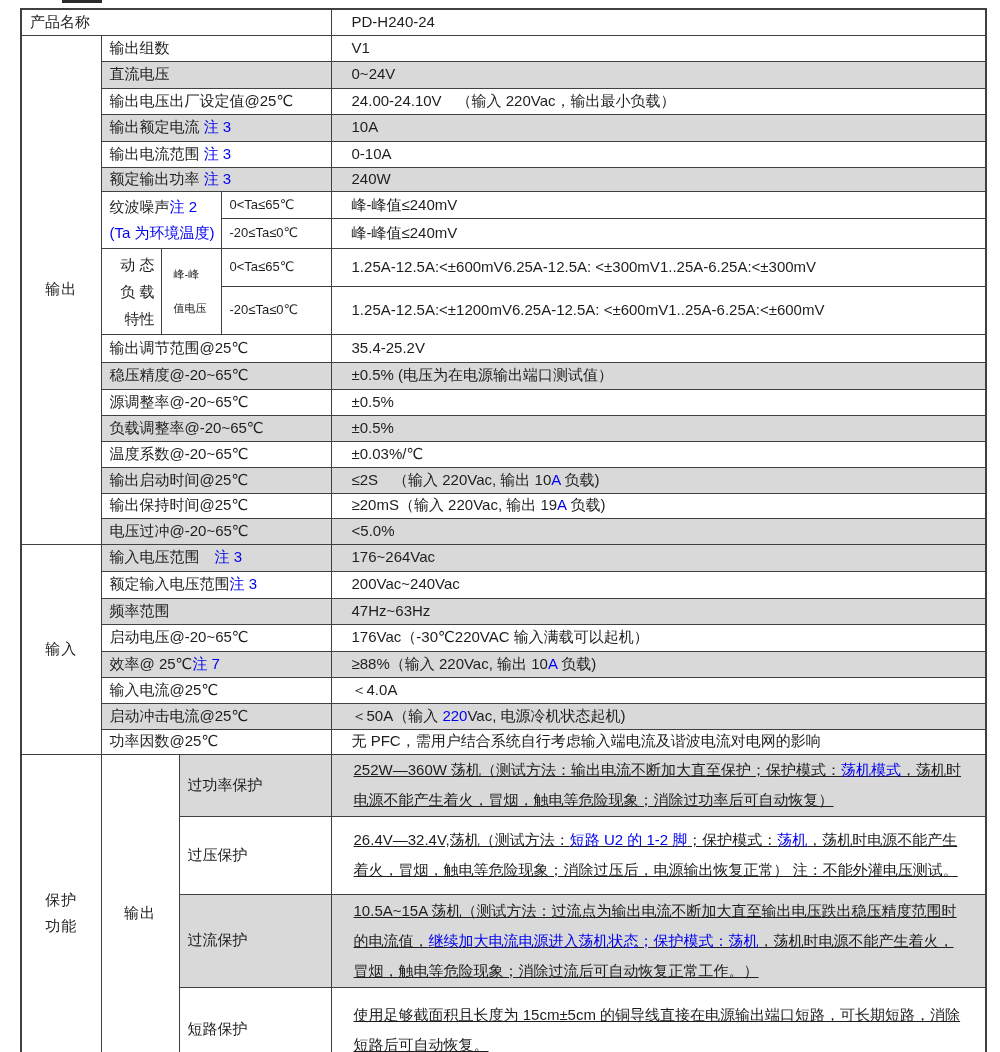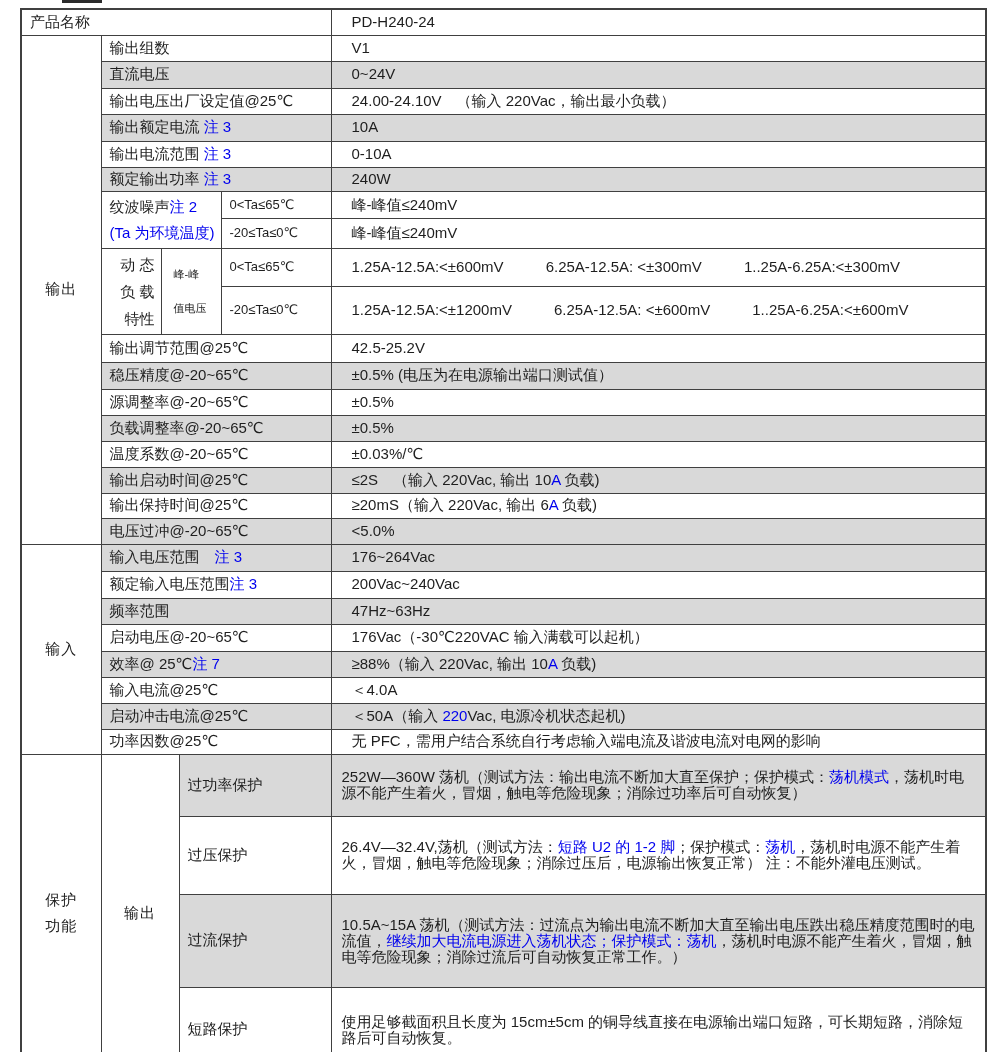--- a/index.html
+++ b/index.html
@@ -20,25 +20,25 @@
     padding:2px 6px; overflow:hidden;
   }
   td.lbl  { padding-left:8px;  }
   td.val  { padding-left:20px; }
   td.grp  { text-align:center; letter-spacing:1px; }
   td.cond { font-size:13px; padding-left:8px; }
   td.sub  { font-size:11px; text-align:left; padding:0 12px; }
   td.sub div { line-height:34px; }
   td.multi div { line-height:26px; }
   td.dyn div { line-height:27px; text-align:right; }
-  td.para { line-height:16px; padding:0 10px; font-size:15px; }
+  td.para { line-height:30px; padding:0 22px; font-size:15px;text-decoration:underline; }
   td.name { padding-left:8px; }
   .sh { background:var(--shade); }
   .blu { color:var(--blue); }
-  span.g { margin-left:42px; }
+  span.g { }
   tr.r24{height:24px} tr.r25{height:25px} tr.r26{height:26px} tr.r27{height:27px}
   tr.r28{height:28px} tr.r38{height:38px} tr.r47{height:47px}
   tr.r62{height:62px} tr.r63{height:78px} tr.r93{height:93px} tr.r72{height:86px}
 </style>
 </head>
 <body>
 
 <div class="frag"></div>
 
 <table class="spec">
@@ -112,21 +112,21 @@
       </td>
     </tr>
     <tr class="r47">
       <td class="cond">-20≤Ta≤0℃</td>
       <td class="val">
         <span>1.25A-12.5A:&lt;±1200mV</span><span class="g">6.25A-12.5A: &lt;±600mV</span><span class="g">1..25A-6.25A:&lt;±600mV</span>
       </td>
     </tr>
     <tr class="r28">
       <td colspan="4" class="lbl">输出调节范围@25℃</td>
-      <td class="val">42.5-25.2V</td>
+      <td class="val">35.4-25.2V</td>
     </tr>
     <tr class="r27">
       <td colspan="4" class="lbl sh">稳压精度@-20~65℃</td>
       <td class="val sh">±0.5% (电压为在电源输出端口测试值）</td>
     </tr>
     <tr class="r26">
       <td colspan="4" class="lbl">源调整率@-20~65℃</td>
       <td class="val">±0.5%</td>
     </tr>
     <tr class="r26">
@@ -136,21 +136,21 @@
     <tr class="r26">
       <td colspan="4" class="lbl">温度系数@-20~65℃</td>
       <td class="val">±0.03%/℃</td>
     </tr>
     <tr class="r26">
       <td colspan="4" class="lbl sh">输出启动时间@25℃</td>
       <td class="val sh"><span>≤2S　（输入 220Vac, 输出 10</span><span class="blu">A</span><span> 负载)</span></td>
     </tr>
     <tr class="r25">
       <td colspan="4" class="lbl">输出保持时间@25℃</td>
-      <td class="val"><span>≥20mS（输入 220Vac, 输出 6</span><span class="blu">A</span><span> 负载)</span></td>
+      <td class="val"><span>≥20mS（输入 220Vac, 输出 19</span><span class="blu">A</span><span> 负载)</span></td>
     </tr>
     <tr class="r26">
       <td colspan="4" class="lbl sh">电压过冲@-20~65℃</td>
       <td class="val sh">&lt;5.0%</td>
     </tr>
 
     <tr class="r27">
       <td rowspan="8" class="grp">输入</td>
       <td colspan="4" class="lbl sh"><span>输入电压范围　</span><span class="blu">注 3</span></td>
       <td class="val sh">176~264Vac</td>

